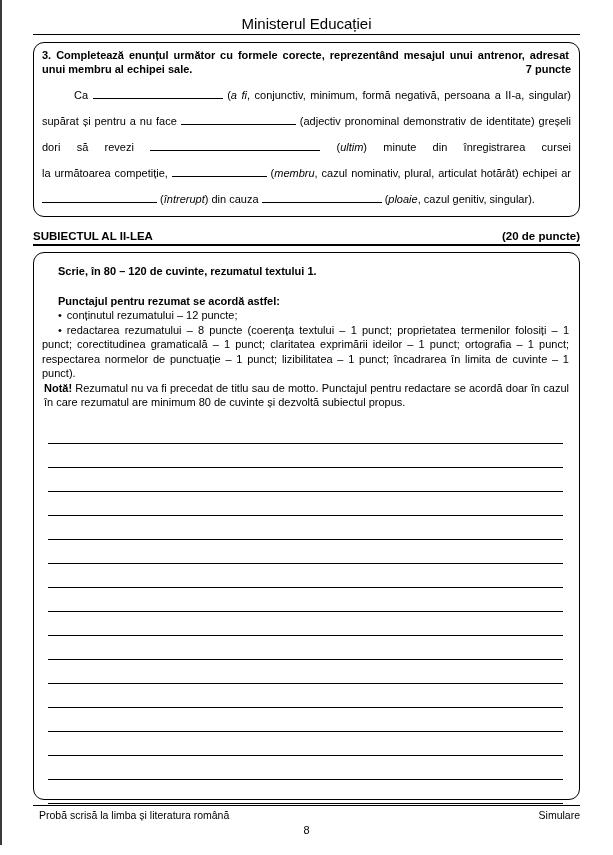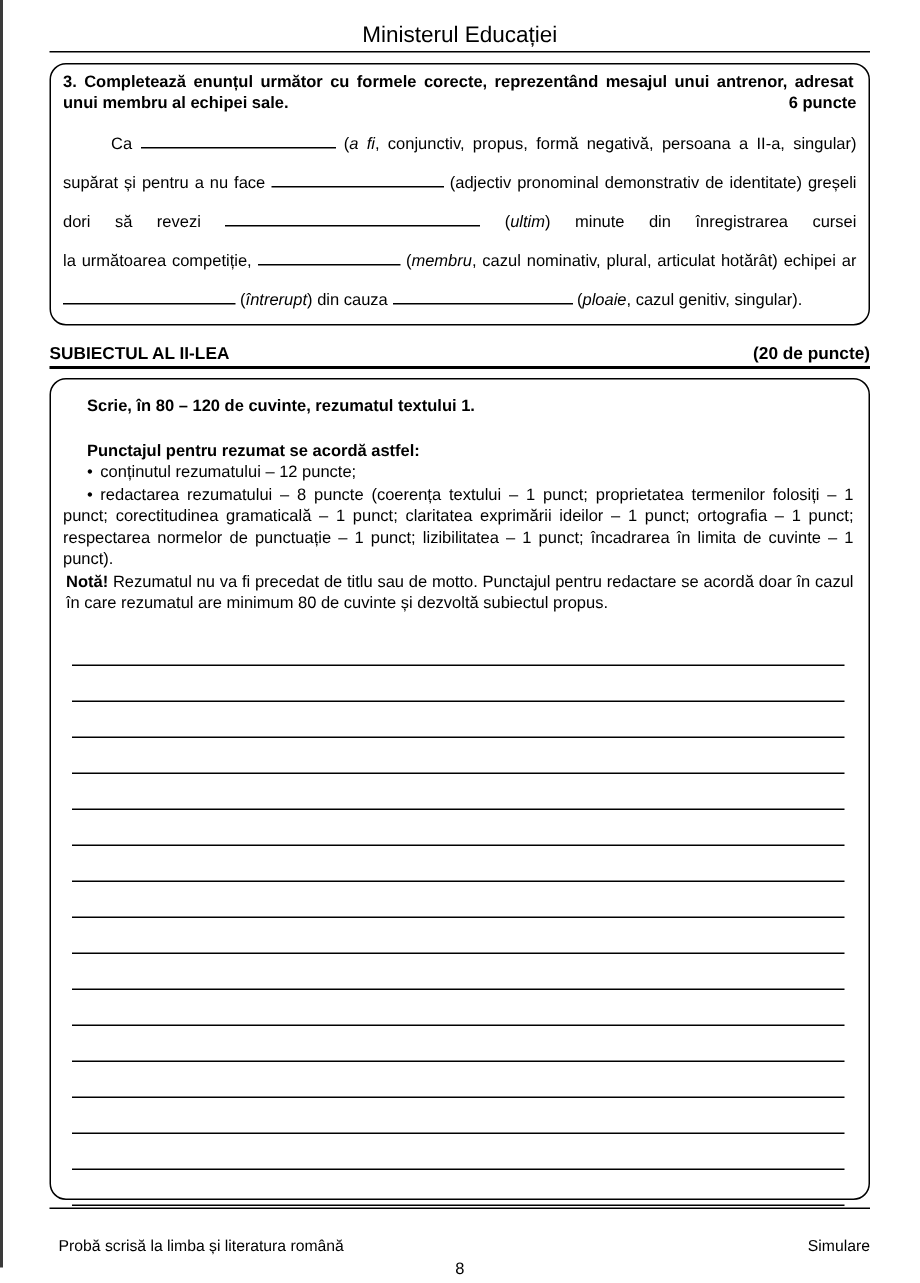--- a/index.html
+++ b/index.html
@@ -54,43 +54,43 @@
   .bullet-glyph { margin-right:5px; }
   .note-para { text-align:justify; padding-left:2px; }
   .note-label { font-weight:bold; }
 
   .writing-lines { margin:10px 6px 0 6px; }
   .writing-line { height:24px; border-bottom:1.6px solid #000; }
 
   
   .footer-rule-row {
     margin:5px 33px 0 33px; border-top:1.2px solid #000;
-    display:flex; justify-content:space-between; padding-top:19px;
+    display:flex; justify-content:space-between; padding-top:3px;
     font-size:10.5px;
   }
   .footer-left { padding-left:6px; }
   .page-number { text-align:center; margin-top:3px; font-size:11px; }
 </style>
 </head>
 <body>
 
 <div class="scan-edge"></div>
 
 <div class="header">
   <div>Ministerul Educației</div>
 </div>
 <div class="header-rule"></div>
 
 <div class="box">
   <div class="instruction">
     <span>3. Completează enunțul următor cu formele corecte, reprezentând mesajul unui antrenor, adresat unui membru al echipei sale.</span>
-    <span class="points-right">6 puncte</span>
+    <span class="points-right">7 puncte</span>
   </div>
   <div id="fill-lines">
-      <div class="fill-line" style="text-indent: 32px;"><span>Ca </span><span class="blank" style="width: 130px;"></span><span> (</span><span class="it">a fi</span><span>, conjunctiv, propus, formă negativă, persoana a II-a, singular)</span></div>
+      <div class="fill-line" style="text-indent: 32px;"><span>Ca </span><span class="blank" style="width: 130px;"></span><span> (</span><span class="it">a fi</span><span>, conjunctiv, minimum, formă negativă, persoana a II-a, singular)</span></div>
       <div class="fill-line"><span>supărat și pentru a nu face </span><span class="blank" style="width: 115px;"></span><span> (adjectiv pronominal demonstrativ de identitate) greșeli</span></div>
       <div class="fill-line"><span>dori să revezi </span><span class="blank" style="width: 170px;"></span><span> (</span><span class="it">ultim</span><span>) minute din înregistrarea cursei</span></div>
       <div class="fill-line"><span>la următoarea competiție, </span><span class="blank" style="width: 95px;"></span><span> (</span><span class="it">membru</span><span>, cazul nominativ, plural, articulat hotărât) echipei ar</span></div>
       <div class="fill-line no-justify"><span class="blank" style="width: 115px;"></span><span> (</span><span class="it">întrerupt</span><span>) din cauza </span><span class="blank" style="width: 120px;"></span><span> (</span><span class="it">ploaie</span><span>, cazul genitiv, singular).</span></div>
     </div>
 </div>
 
 <div class="subject-heading">
   <span>SUBIECTUL AL II-LEA</span>
   <span>(20 de puncte)</span>

